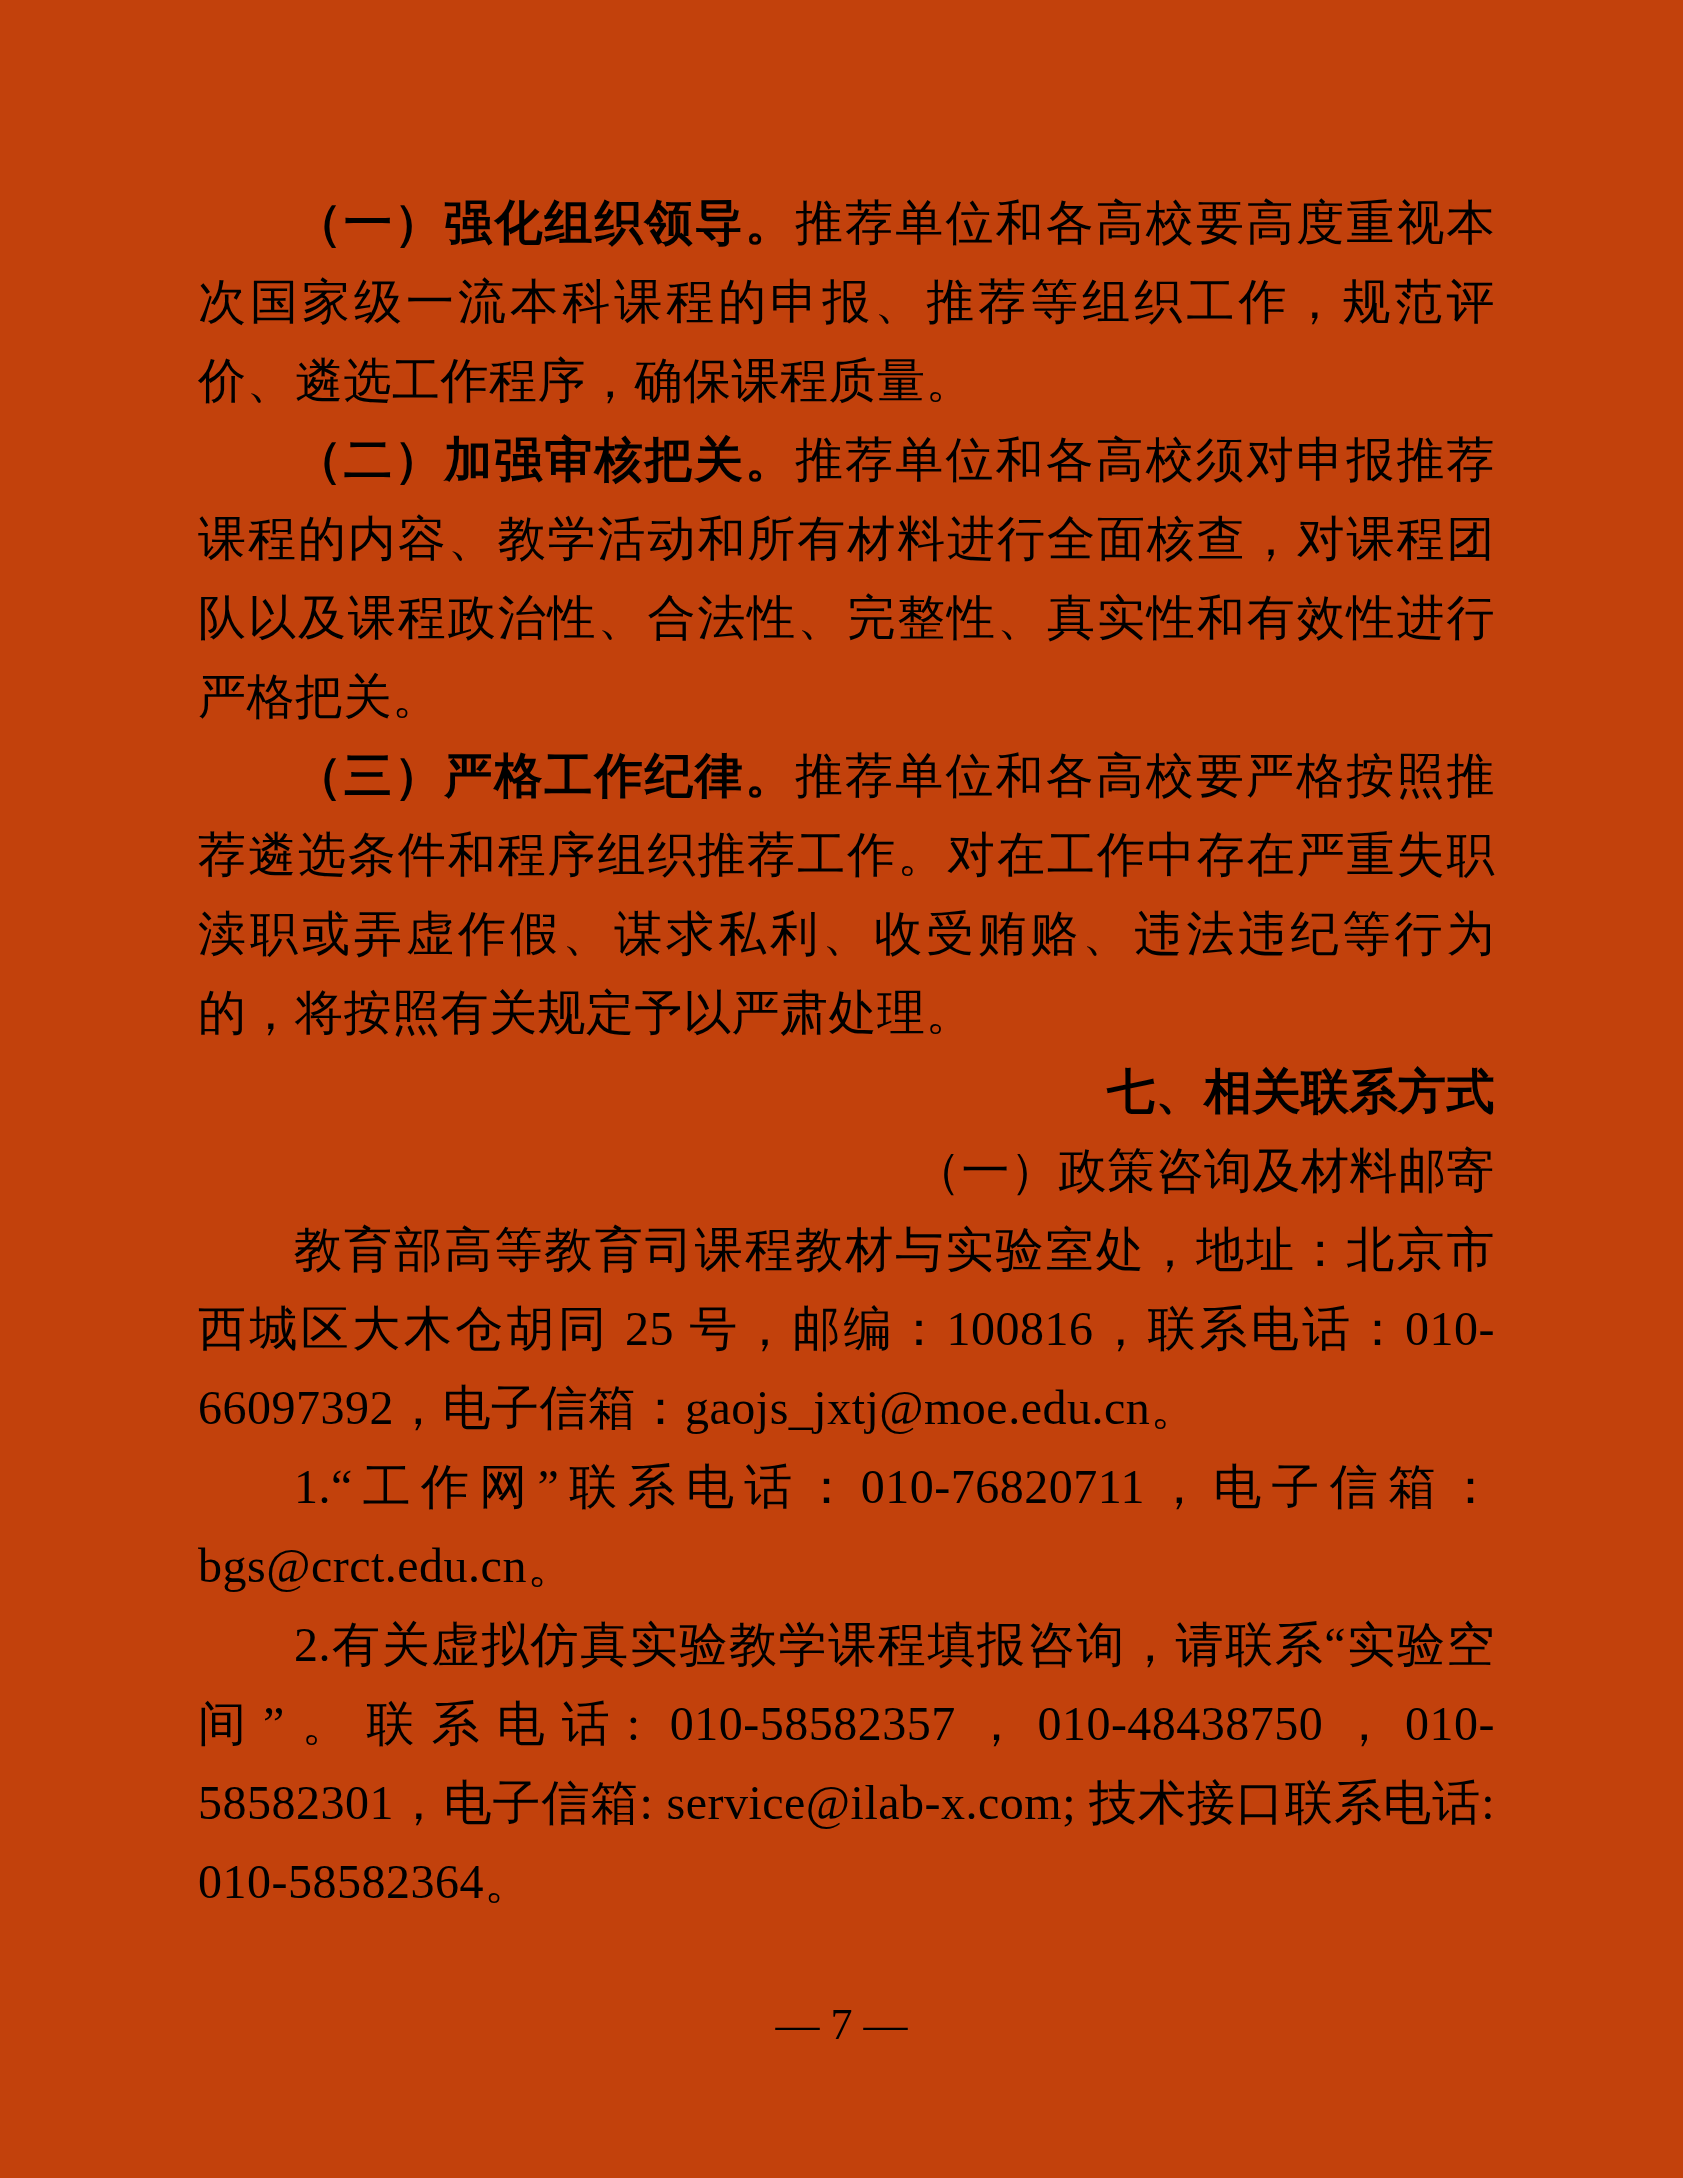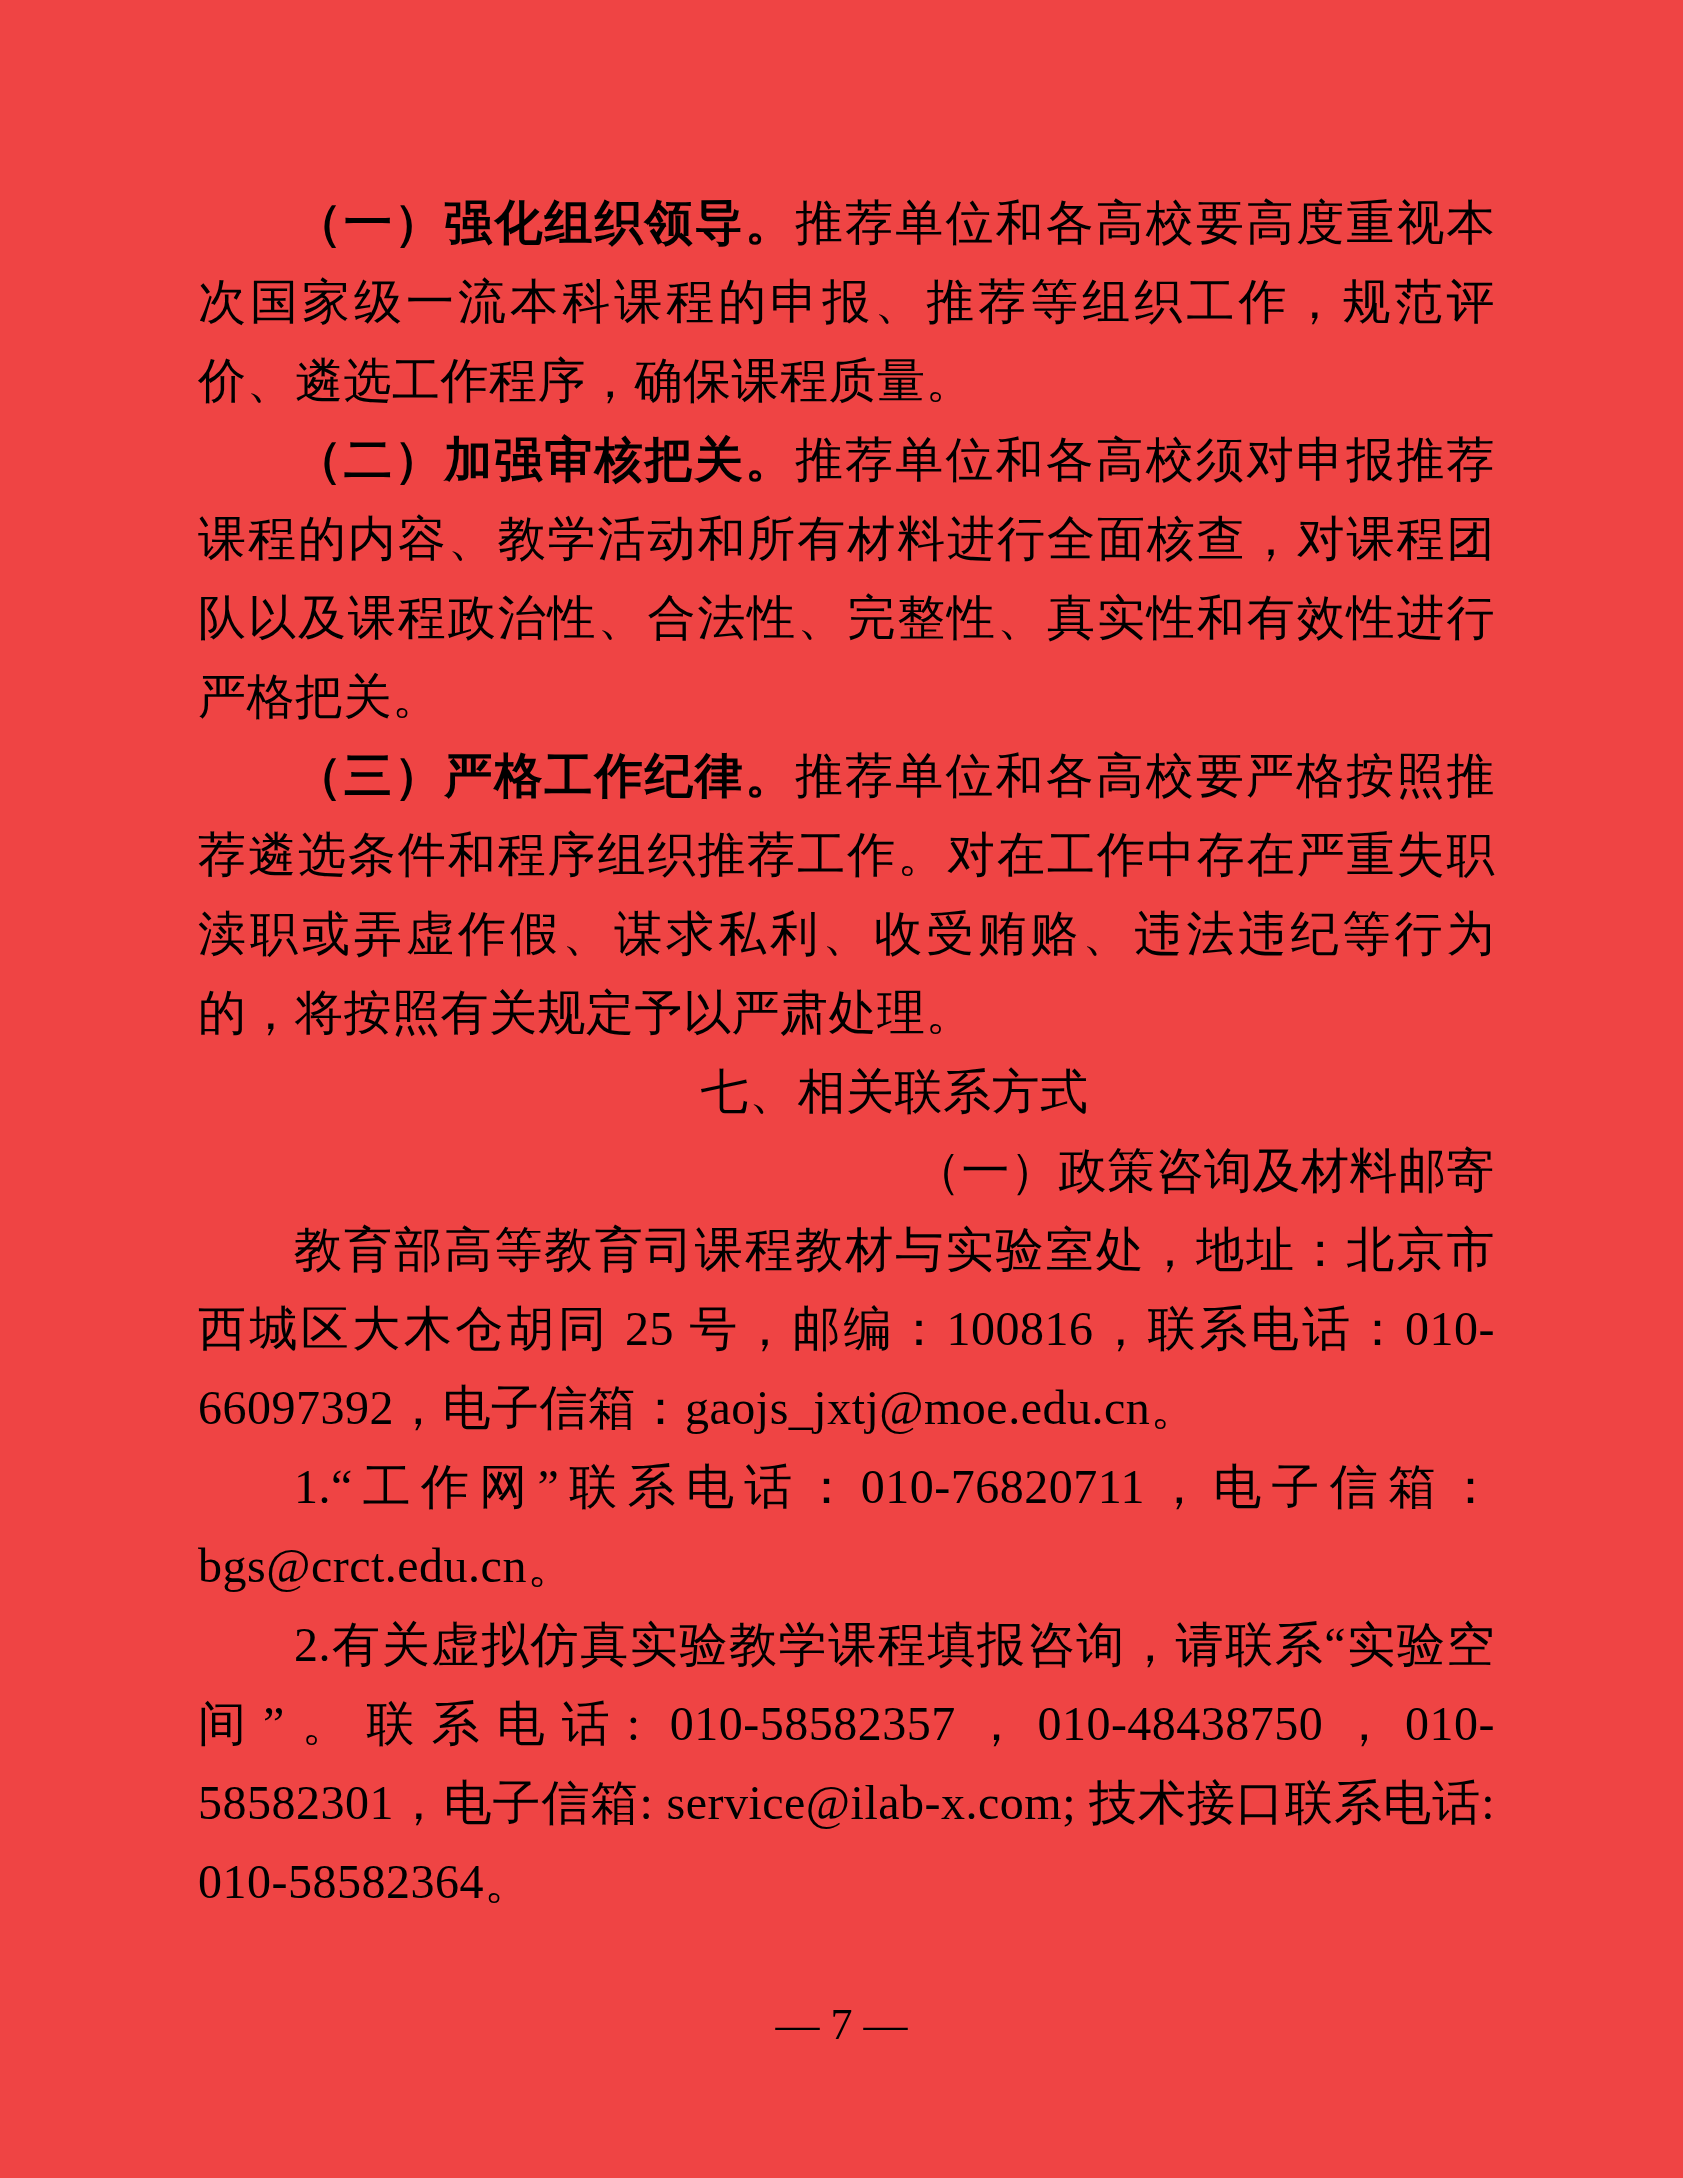--- a/index.html
+++ b/index.html
@@ -4,21 +4,21 @@
 <style>
   html, body {
     margin: 0;
     padding: 0;
     background: #ffffff;
   }
   .page {
     position: relative;
     width: 1683px;
     height: 2178px;
-    background: #ef4444;
+    background: #c2410c;
     color: #000000;
     font-family: "Liberation Serif", "DejaVu Serif", serif;
     overflow: hidden;
   }
   .content {
     position: absolute;
     left: 198px;
     right: 188px;
     top: 183px;
   }
@@ -30,22 +30,22 @@
     text-justify: inter-ideograph;
     text-indent: 2em;
     letter-spacing: 0.5px;
     word-break: break-word;
   }
   .para .lead {
     font-weight: bold;
   }
   .para.heading {
     font-family: "Liberation Sans", "DejaVu Sans", sans-serif;
-    font-weight: normal;
-    text-align: center;
+    font-weight: bold;
+    text-align: right;
   }
   .para.subheading {
     text-align: right;
   }
   .footer {
     position: absolute;
     left: 0;
     right: 0;
     top: 1995px;
     text-align: center;

